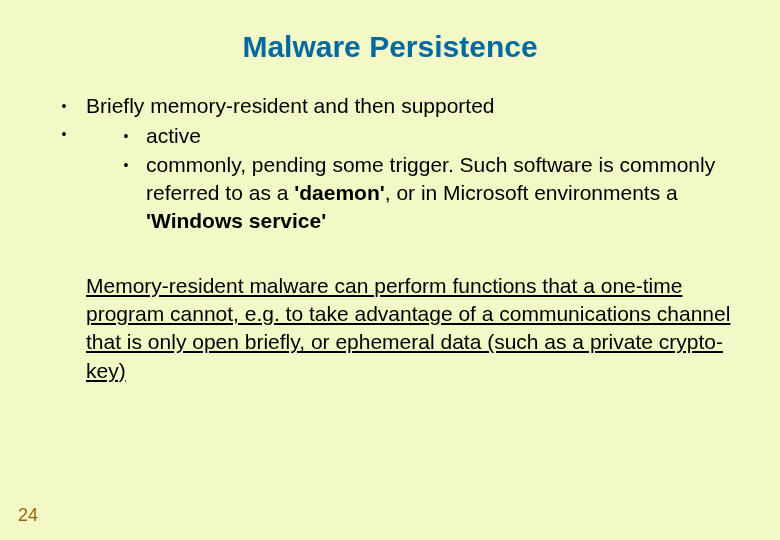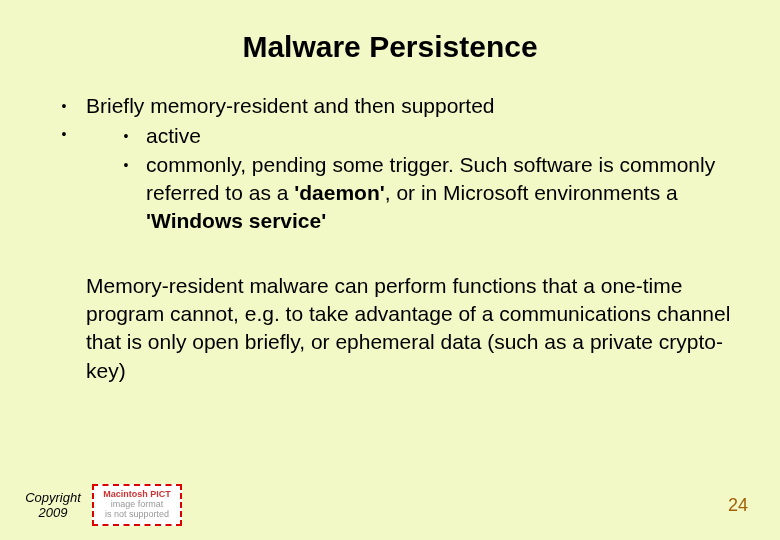--- a/index.html
+++ b/index.html
@@ -8,21 +8,21 @@
     background: #f2f8c6;
     font-family: Arial, Helvetica, sans-serif;
     color: #000;
     position: relative;
     padding: 30px 42px 0 42px;
   }
   .title {
     text-align: center;
     font-size: 30px;
     font-weight: bold;
-    color: #000000;
+    color: #0369a1;
     margin-bottom: 28px;
   }
   .top-list {
     font-size: 21px;
     line-height: 1.35;
   }
   .row {
     display: flex;
     align-items: flex-start;
   }
@@ -52,20 +52,21 @@
     padding-top: 5px;
   }
   .sub-text-col {
     flex: 1;
   }
   .paragraph {
     font-size: 21px;
     line-height: 1.35;
     margin-top: 36px;
     margin-left: 44px;
+    text-decoration: underline;
   }
   .footer {
     position: absolute;
     bottom: 14px;
     left: 0;
     right: 0;
     display: flex;
     align-items: center;
     justify-content: space-between;
     padding: 0 32px 0 18px;
@@ -124,25 +125,14 @@
         </div>
       </div>
     </div>
   </div>
 
 </div>
 
 <div class="paragraph">Memory-resident malware can perform functions that a one-time program cannot, e.g. to take advantage of a communications channel that is only open briefly, or ephemeral data (such as a private crypto-key)</div>
 
 <div class="footer">
-  <div style="display:flex; align-items:center;">
-    <div class="copyright">
-      <span>Copyright</span><br>
-      <span>2009</span>
-    </div>
-    <div class="missing-img">
-      <span class="t1">Macintosh PICT</span><br>
-      <span>image format</span><br>
-      <span>is not supported</span>
-    </div>
-  </div>
   <div class="page-num">24</div>
 </div>
 
 </body></html>

